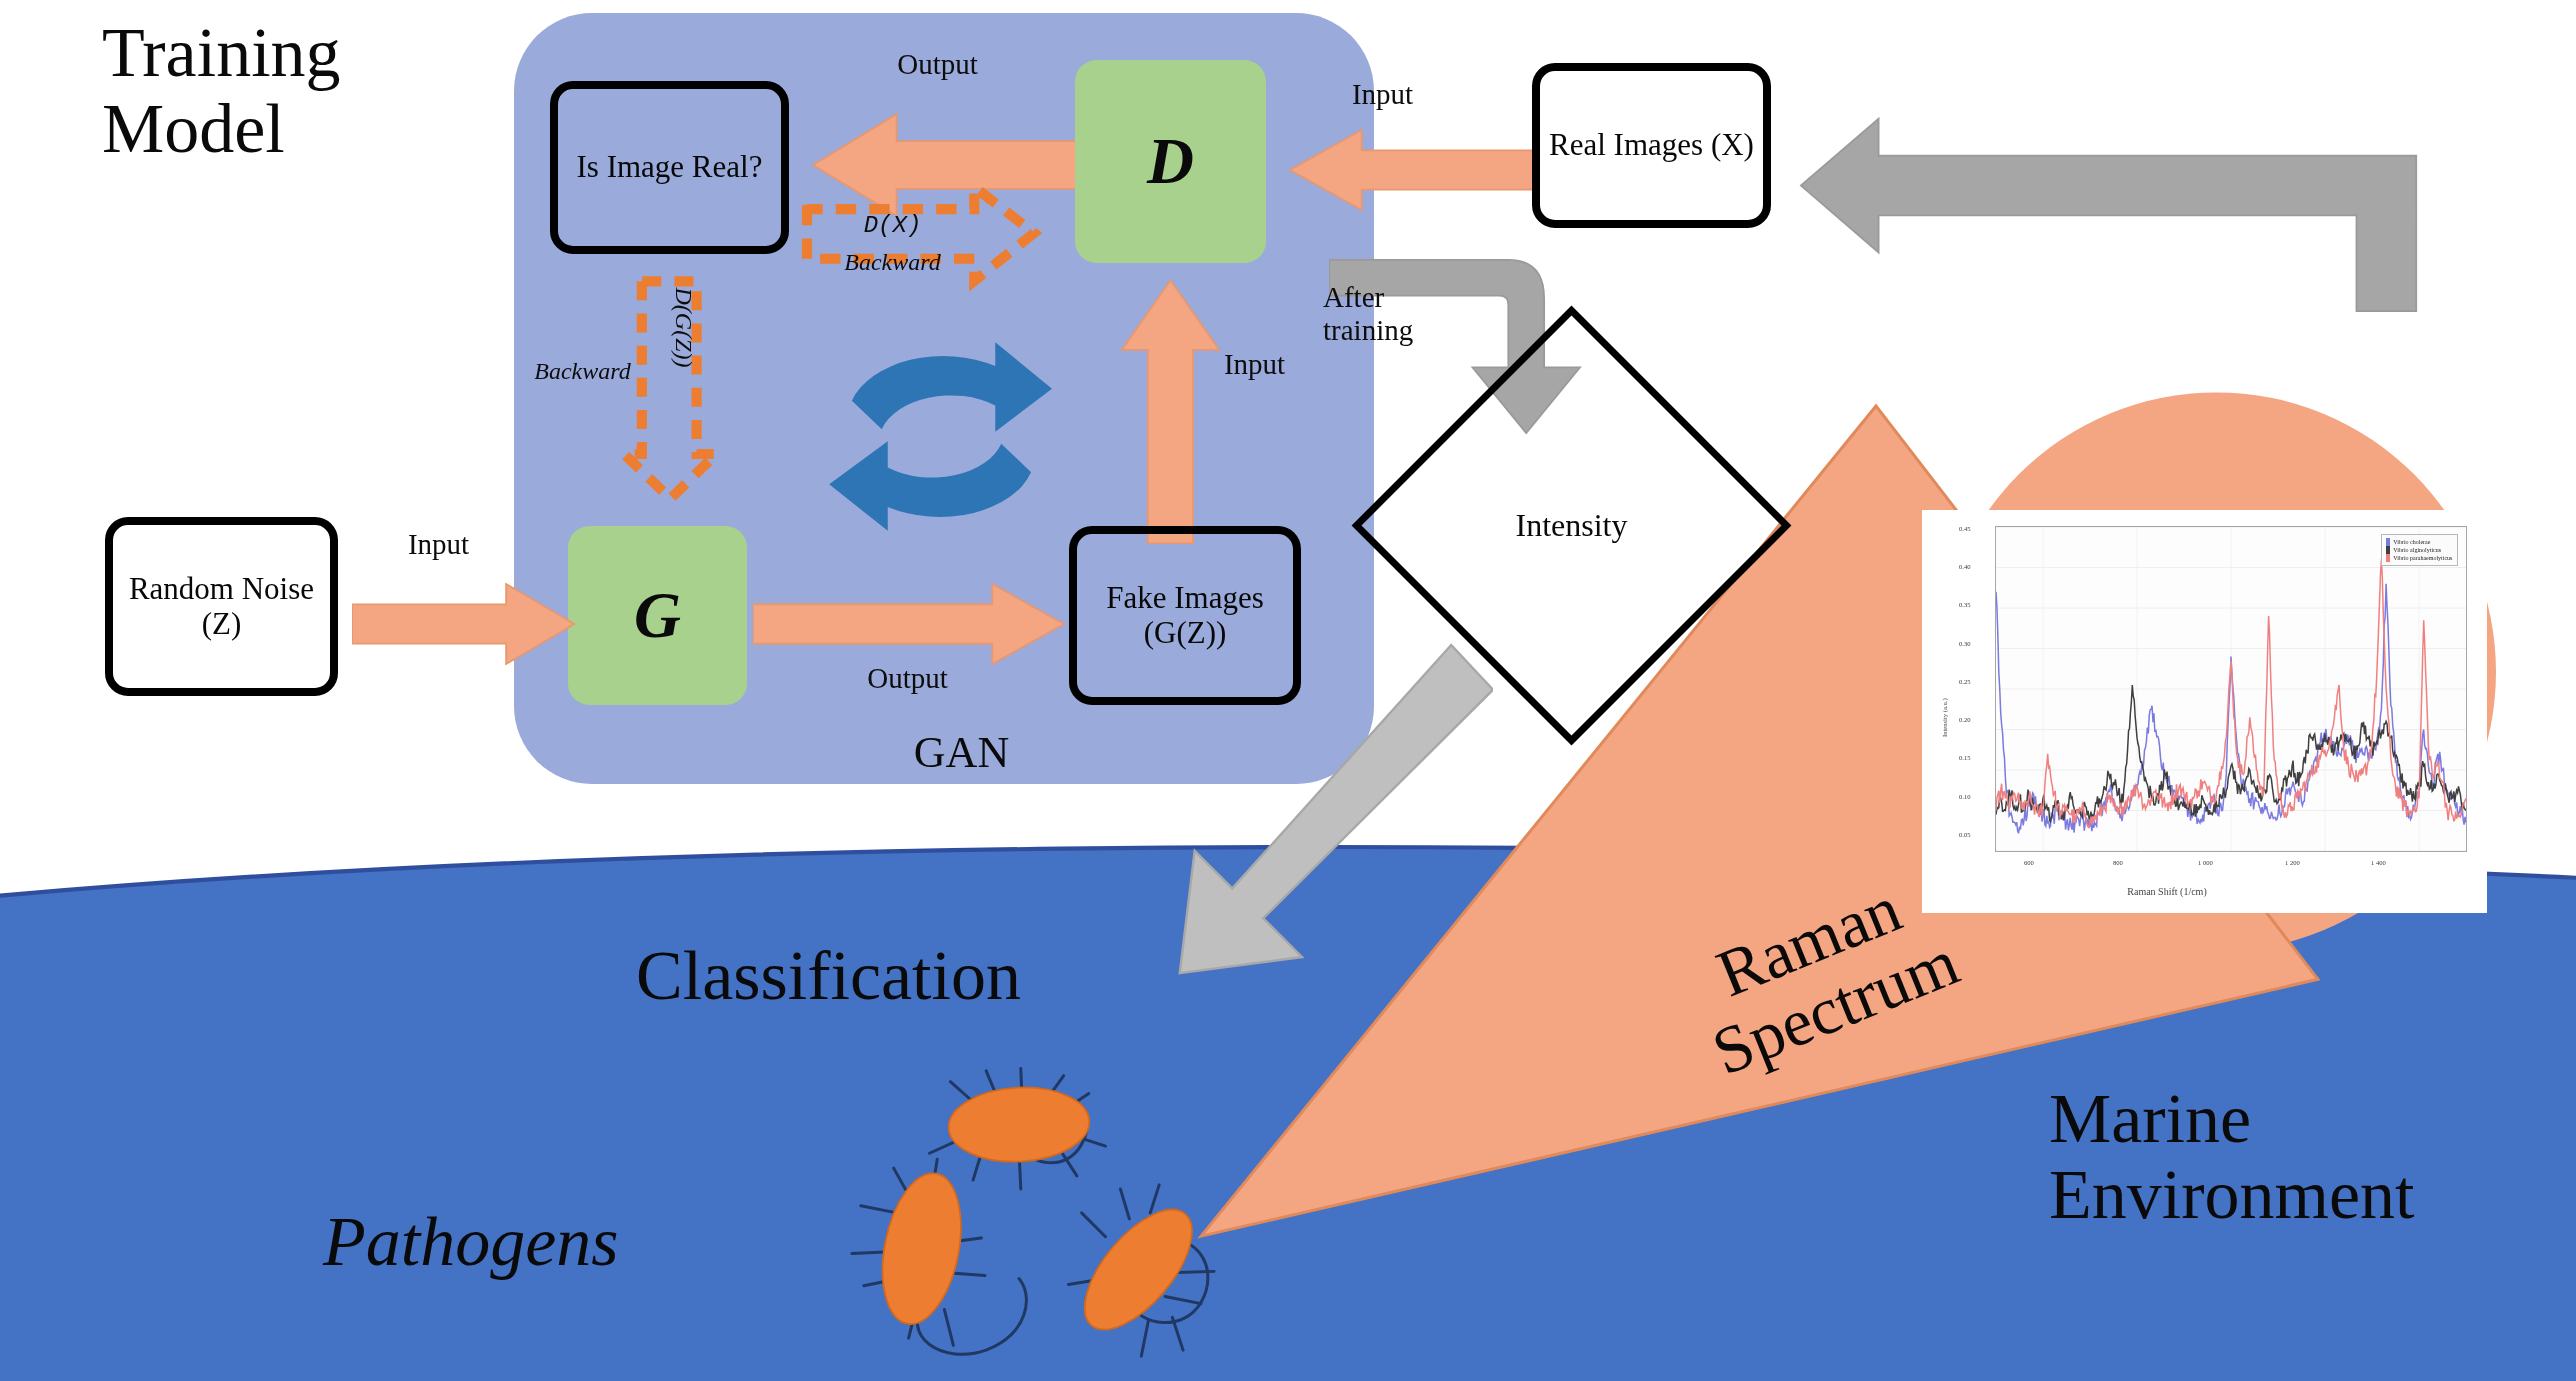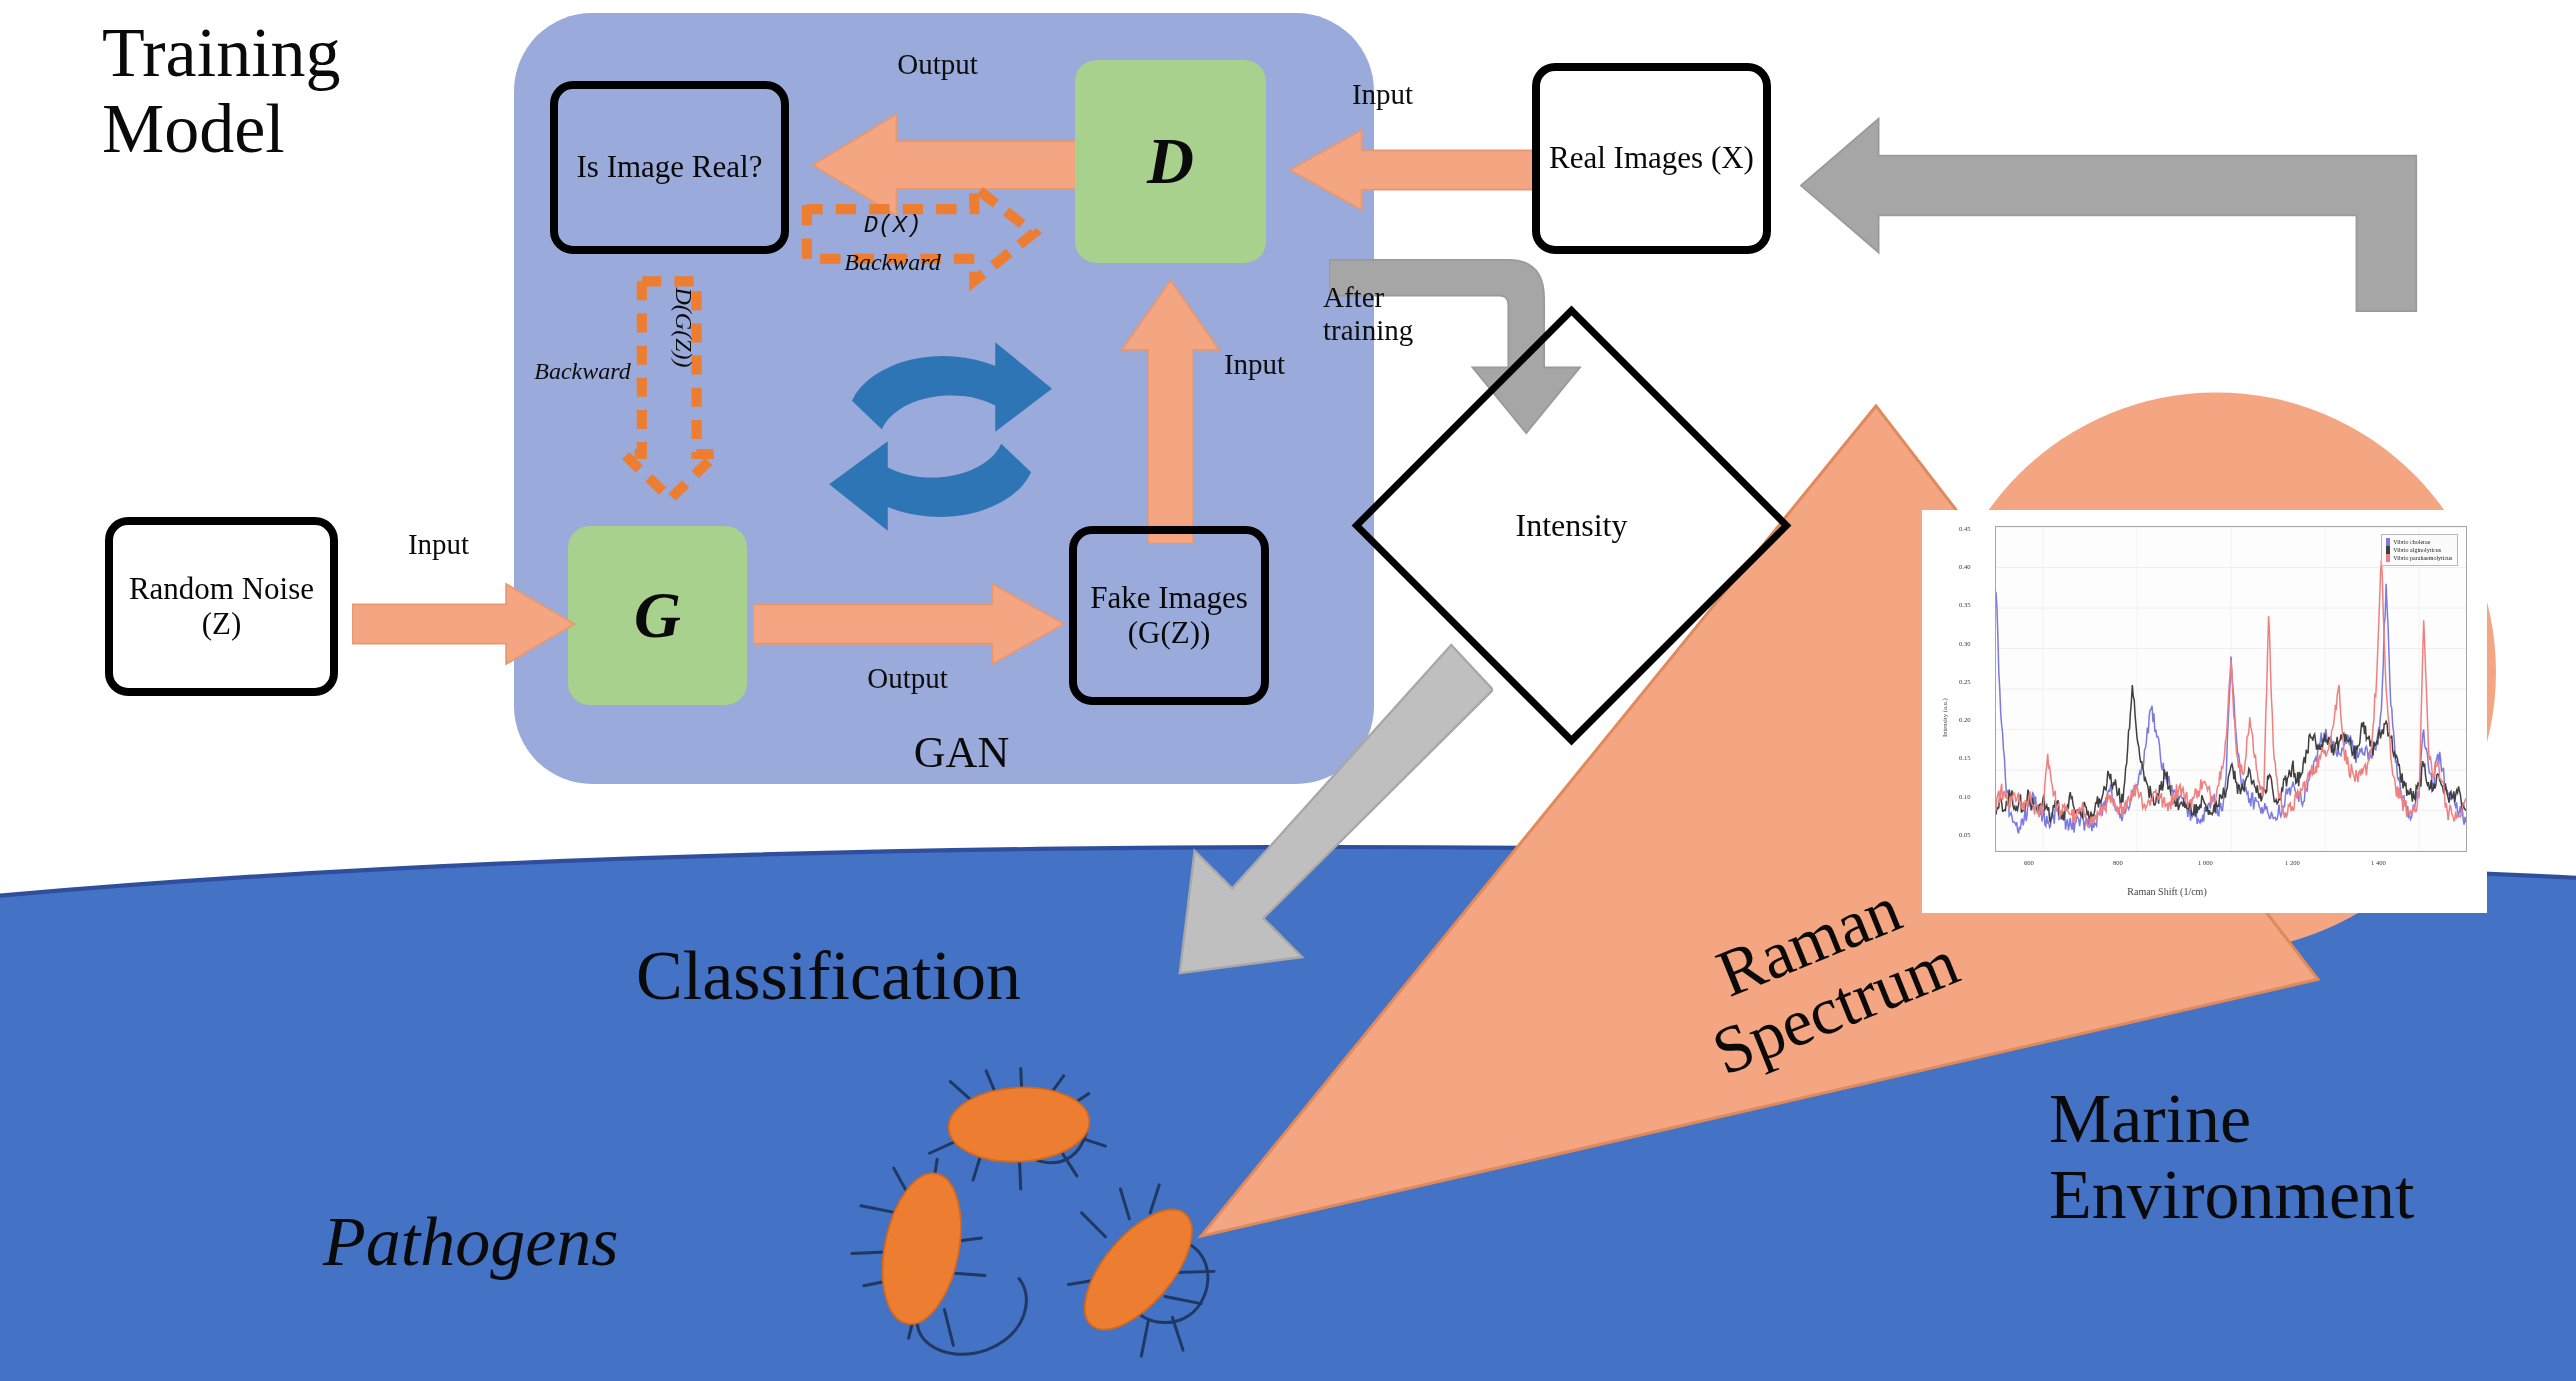--- a/index.html
+++ b/index.html
@@ -290,38 +290,38 @@
   <svg class="abs" style="left:352px; top:579px; width:227px; height:90px;" viewBox="0 0 380 150">
     <path d="M0,42 L258,42 L258,8 L372,75 L258,142 L258,108 L0,108 Z" fill="#f4a582" stroke="#e8986f" stroke-width="3"></path>
   </svg>
   <div class="abs ctr caption" style="left:370px; top:526px; width:137px; height:37px;">Input</div>
 
   <svg class="abs" style="left:753px; top:579px; width:317px; height:90px;" viewBox="0 0 530 150">
     <path d="M0,42 L400,42 L400,8 L520,75 L400,142 L400,108 L0,108 Z" fill="#f4a582" stroke="#e8986f" stroke-width="3"></path>
   </svg>
   <div class="abs ctr caption" style="left:818px; top:660px; width:179px; height:37px;">Output</div>
 
-  <div class="abs ctr blackbox" style="left:1069px; top:526px; width:200px; height:179px;">
+  <div class="abs ctr blackbox" style="left:1069px; top:526px; width:232px; height:179px;">
     <span>Fake
 Images
 (G(Z))</span>
   </div>
 
   <div class="abs ctr" id="gan-label">GAN</div>
 
   <div class="abs headline" style="left:102px; top:15px; width:418px;">Training
 Model</div>
 
   <div class="abs ctr blackbox whitebox" style="left:105px; top:517px; width:233px; height:179px;">
     <span>Random
 Noise
 (Z)</span>
   </div>
 
-  <div class="abs ctr blackbox whitebox" style="left:1532px; top:63px; width:239px; height:191px;">
+  <div class="abs ctr blackbox whitebox" style="left:1532px; top:63px; width:239px; height:165px;">
     <span>Real
 Images
 (X)</span>
   </div>
 
   <svg class="abs" style="left:1783px; top:96px; width:687px; height:227px;" viewBox="0 0 1150 380">
     <path d="M1060,360 L1060,100 L160,100 L160,38 L30,150 L160,262 L160,200 L960,200 L960,360 Z" fill="#a6a6a6" stroke="#9a9a9a" stroke-width="3"></path>
   </svg>
 
   <svg class="abs" style="left:1329px; top:239px; width:287px; height:197px;" viewBox="0 0 480 330">

